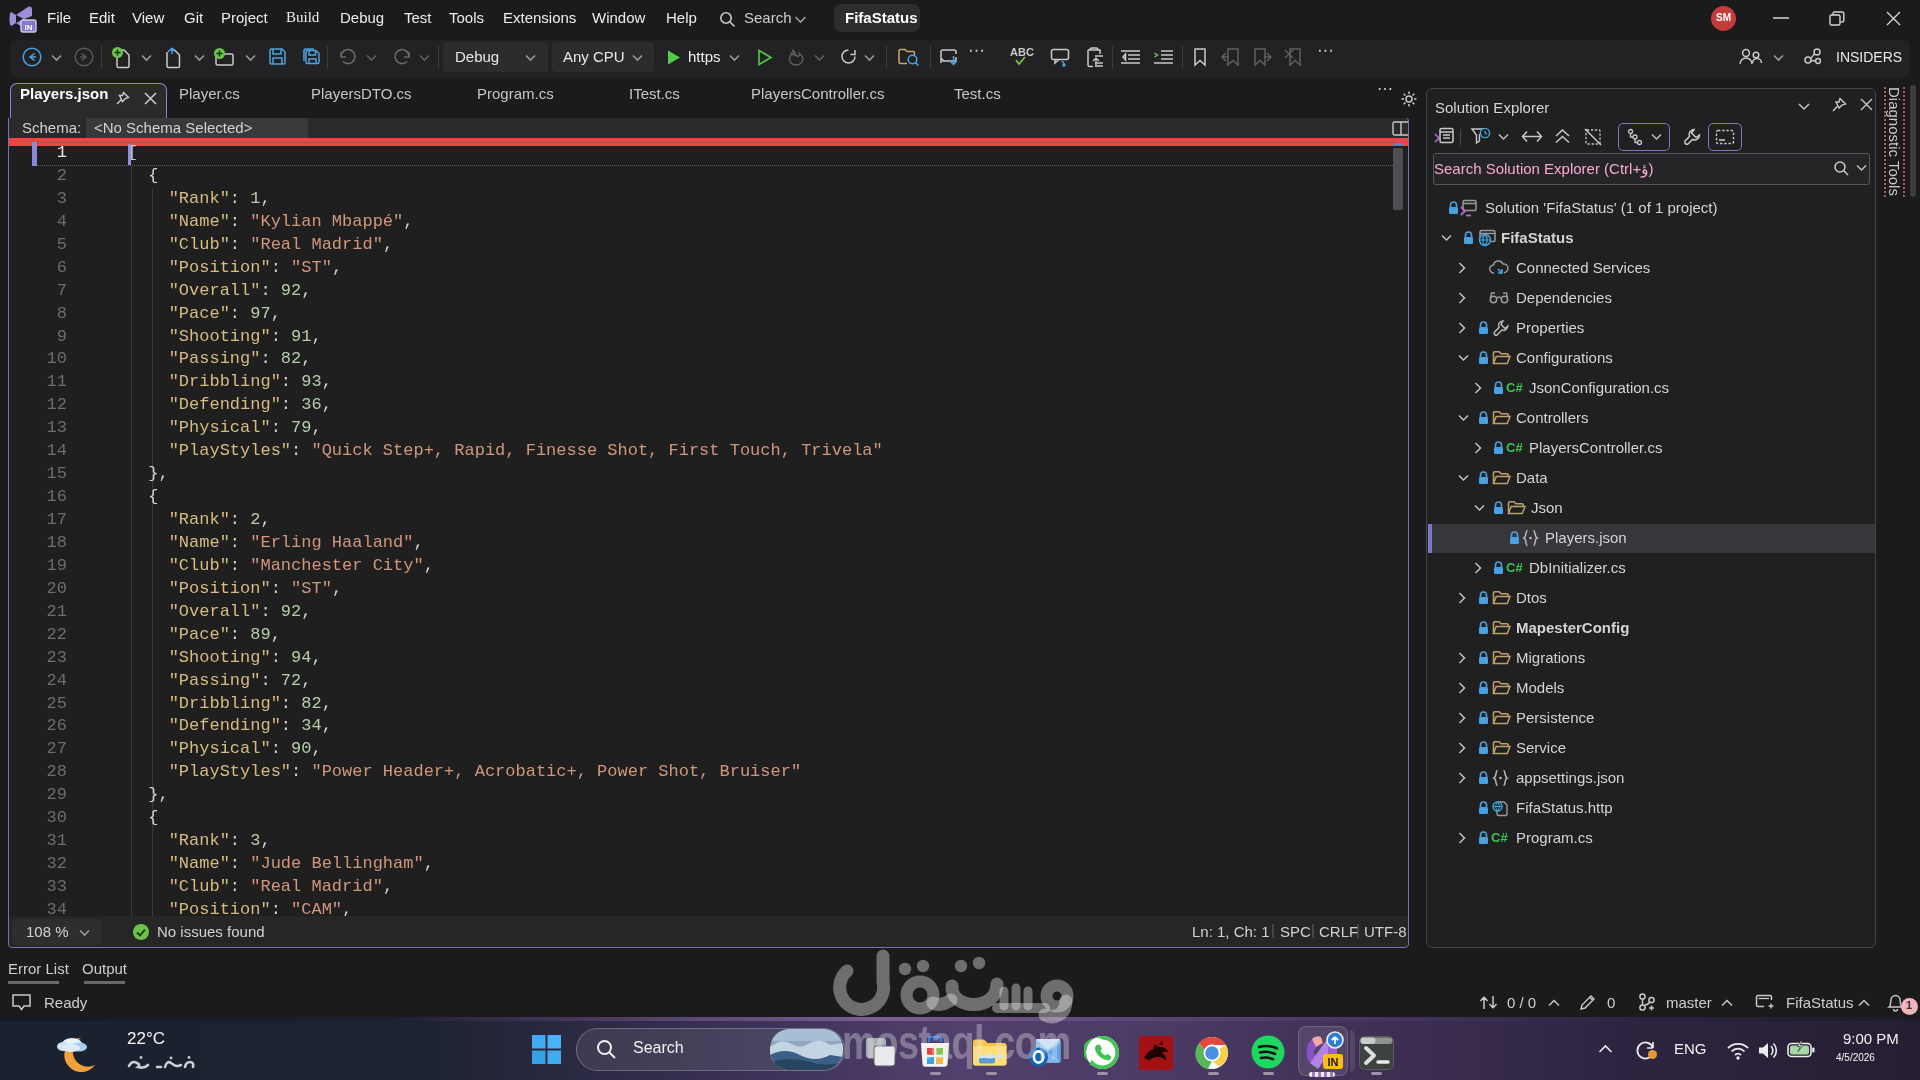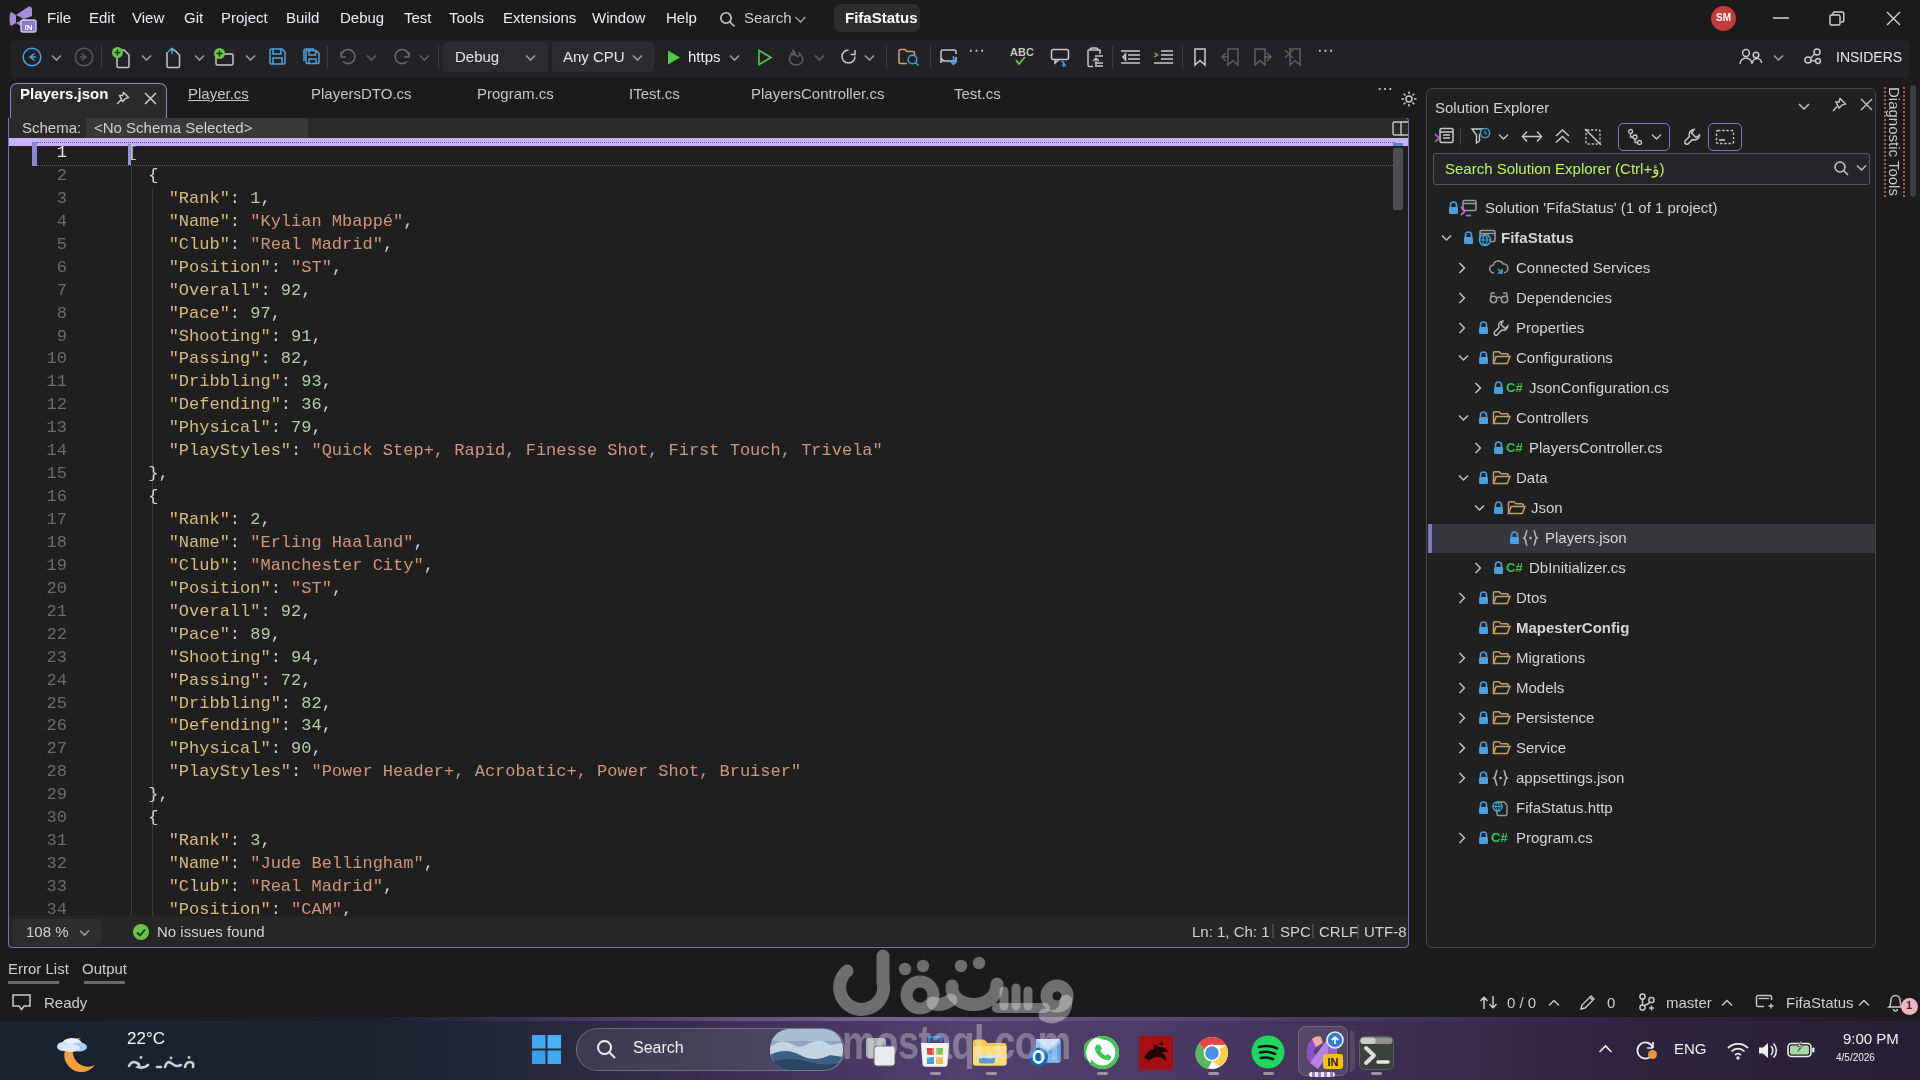--- a/index.html
+++ b/index.html
@@ -14,21 +14,21 @@
 #toolbar { position:absolute; left:0; top:38px; width:1920px; height:42px; background:#1b1b1c; }
 #toolpanel { position:absolute; left:10px; top:2px; width:1900px; height:38px; background:#222224; border-radius:6px; }
 .combo { position:absolute; top:4px; height:30px; background:#2c2c2e; border-radius:4px; color:#e8e8e8; font-size:15px; }
 .chev { stroke:#9a9a9a; stroke-width:1.6; fill:none; }
 .tsep { position:absolute; top:8px; width:1px; height:22px; background:#3d3d40; }
 
 #tabstrip { position:absolute; left:0; top:80px; width:1422px; height:38px; background:#1b1b1c; z-index:3; }
 .tab { position:absolute; top:5px; font-size:15px; color:#c6c6c6; }
 #activetab { position:absolute; left:10px; top:3px; width:157px; height:35px; background:#2a2a2b; border:1px solid #8886d8; border-bottom:none; border-radius:7px 7px 0 0; }
 
-#edgroup { position:absolute; left:8px; top:117px; width:1401px; height:831px; border:1px solid #7472c0; border-radius:0 4px 4px 4px; background:#c4b5fd; overflow:hidden; }
+#edgroup { position:absolute; left:8px; top:117px; width:1401px; height:831px; border:1px solid #7472c0; border-radius:0 4px 4px 4px; background:#ef4444; overflow:hidden; }
 #schemabar { position:absolute; left:0; top:0; width:1399px; height:20px; background:#2a2a2b; }
 #codearea { position:absolute; left:0; top:28px; width:1399px; height:770px; background:#1f1f1f; }
 pre { font-family:"Liberation Mono", monospace; font-size:17px; line-height:22.93px; }
 #linenums { position:absolute; left:0; top:-4px; width:58px; text-align:right; color:#6d6d6d; }
 #code { position:absolute; left:78px; top:-4px; color:#d4d4d4; }
 .k { color:#d6bc80; } 
 .s { color:#d1977c; } 
 .n { color:#b5cea8; } 
 #edfoot { position:absolute; left:0; top:798px; width:1399px; height:31px; background:#262627; font-size:15px; color:#d2d2d2; }
 
@@ -59,21 +59,21 @@
     <path d="M8,9 L20,1 C22,0 24,1 24,3 L24,10 L16,13 Z" fill="#9f8fdb"></path>
     <path d="M8,17 L20,25 C22,26 24,25 24,23 L24,16 L16,13 Z" fill="#9f8fdb"></path>
     <rect x="13" y="14" width="15" height="12" rx="2" fill="#8a78cc" stroke="#cfc7ee" stroke-width="1.4"></rect>
     <text x="20.5" y="23.5" font-size="8" font-weight="bold" fill="#fff" text-anchor="middle" font-family="Liberation Sans">IN</text>
   </svg>
   <span class="menuitem" style="left:47px;">File</span>
   <span class="menuitem" style="left:89px;">Edit</span>
   <span class="menuitem" style="left:132px;">View</span>
   <span class="menuitem" style="left:184px;">Git</span>
   <span class="menuitem" style="left:221px;">Project</span>
-  <span class="menuitem" style="left:286px;">Build</span>
+  <span class="menuitem" style="left:286px;font-family:Liberation Serif, serif;">Build</span>
   <span class="menuitem" style="left:340px;">Debug</span>
   <span class="menuitem" style="left:404px;">Test</span>
   <span class="menuitem" style="left:449px;">Tools</span>
   <span class="menuitem" style="left:503px;">Extensions</span>
   <span class="menuitem" style="left:592px;">Window</span>
   <span class="menuitem" style="left:666px;">Help</span>
   <svg class="abs" style="left:719px; top:11px;" width="17" height="17" viewBox="0 0 17 17">
     <circle cx="7" cy="7" r="5.2" fill="none" stroke="#c9c9c9" stroke-width="1.6"></circle>
     <line x1="11" y1="11" x2="15.5" y2="15.5" stroke="#c9c9c9" stroke-width="1.6"></line>
   </svg>
@@ -256,21 +256,21 @@
     <circle cx="16" cy="5" r="3" fill="none" stroke="#c9c9c9" stroke-width="1.5"></circle>
     <circle cx="17" cy="14" r="2.4" fill="none" stroke="#c9c9c9" stroke-width="1.5"></circle>
     <path d="M9.5,11.5 L13.5,7 M10,13.5 L14.5,14" stroke="#c9c9c9" stroke-width="1.3"></path>
   </svg>
   <span class="abs" style="left:1836px; top:11px; font-size:14px; color:#e8e8e8;">INSIDERS</span>
 </div>
 
 <div id="tabstrip">
   <div id="activetab"></div>
   <span class="tab" style="left:20px; color:#fff; font-weight:bold;">Players.json</span>
-  <span class="tab" style="left:188px;text-decoration:underline;">Player.cs</span>
+  <span class="tab" style="left:179px;">Player.cs</span>
   <span class="tab" style="left:311px;">PlayersDTO.cs</span>
   <span class="tab" style="left:477px;">Program.cs</span>
   <span class="tab" style="left:629px;">ITest.cs</span>
   <span class="tab" style="left:751px;">PlayersController.cs</span>
   <span class="tab" style="left:954px;text-align:right;">Test.cs</span>
   <svg class="abs" style="left:115px; top:11px;" width="15" height="15" viewBox="0 0 15 15">
     <path d="M8.5,1.5 L13.5,6.5 L10.5,7.5 L7.5,10.5 L4.5,4.5 L7.5,4.5 Z M6,9 L2,13" fill="none" stroke="#cfcfcf" stroke-width="1.4"></path>
   </svg>
   <svg class="abs" style="left:144px; top:12px;" width="13" height="13" viewBox="0 0 13 13">
     <path d="M1,1 L12,12 M12,1 L1,12" stroke="#cfcfcf" stroke-width="1.5"></path>
@@ -441,21 +441,21 @@
   <svg class="abs" style="left:255px; top:38px;" width="20" height="20" viewBox="0 0 20 20">
     <path d="M12,2.5 a5,5 0 0 0 -4.5,7 L3,14 a2.2,2.2 0 0 0 3,3 L10.5,12.5 a5,5 0 0 0 7,-4.5 L14,10.5 L9.5,6 Z" fill="none" stroke="#c9c9c9" stroke-width="1.5"></path>
       </svg>
   <div class="abs" style="left:281px; top:34px; width:34px; height:28px; border:1px solid #7a78c8; border-radius:5px;"></div>
   <svg class="abs" style="left:288px; top:40px;" width="20" height="16" viewBox="0 0 20 16">
     <rect x="1.5" y="1.5" width="17" height="13" rx="1.5" fill="none" stroke="#c9c9c9" stroke-width="1.4" stroke-dasharray="2.4,1.8"></rect>
     <path d="M4,11 H10" stroke="#c9c9c9" stroke-width="1.6"></path>
       </svg>
 
   <div class="abs" style="left:6px; top:64px; width:437px; height:32px; background:#252528; border:1px solid #55555c; border-radius:3px;"></div>
-  <span class="abs" style="left:18px; top:71px; font-size:15px; color:#bef264;">Search Solution Explorer (Ctrl+ؤ)</span>
+  <span class="abs" style="left:7px; top:71px; font-size:15px; color:#f9a8d4;">Search Solution Explorer (Ctrl+ؤ)</span>
   <svg class="abs" style="left:406px; top:71px;" width="17" height="17" viewBox="0 0 17 17">
     <circle cx="7" cy="7" r="5" fill="none" stroke="#c9c9c9" stroke-width="1.5"></circle>
     <line x1="10.8" y1="10.8" x2="15" y2="15" stroke="#c9c9c9" stroke-width="1.5"></line>
       </svg>
   <svg class="abs" style="left:429px; top:75px;" width="11" height="8" viewBox="0 0 11 8">
         <path d="M1,1.5 L5.5,6 L10,1.5" fill="none" stroke="#c2c2c2" stroke-width="1.5"></path>
       </svg>
 
   <svg class="abs" style="left:21px; top:112px;" width="11" height="14" viewBox="0 0 11 14">
         <path d="M2.5,6 V4 a3,3 0 0 1 6,0 V6" fill="none" stroke="#4ba0e0" stroke-width="1.6"></path>

